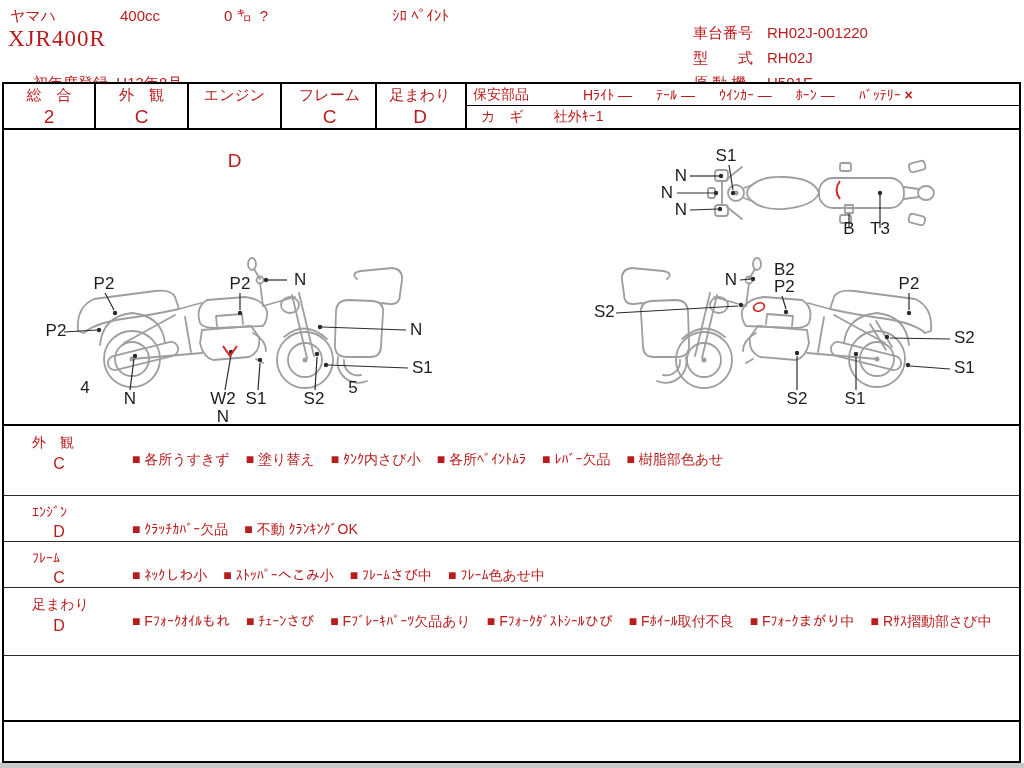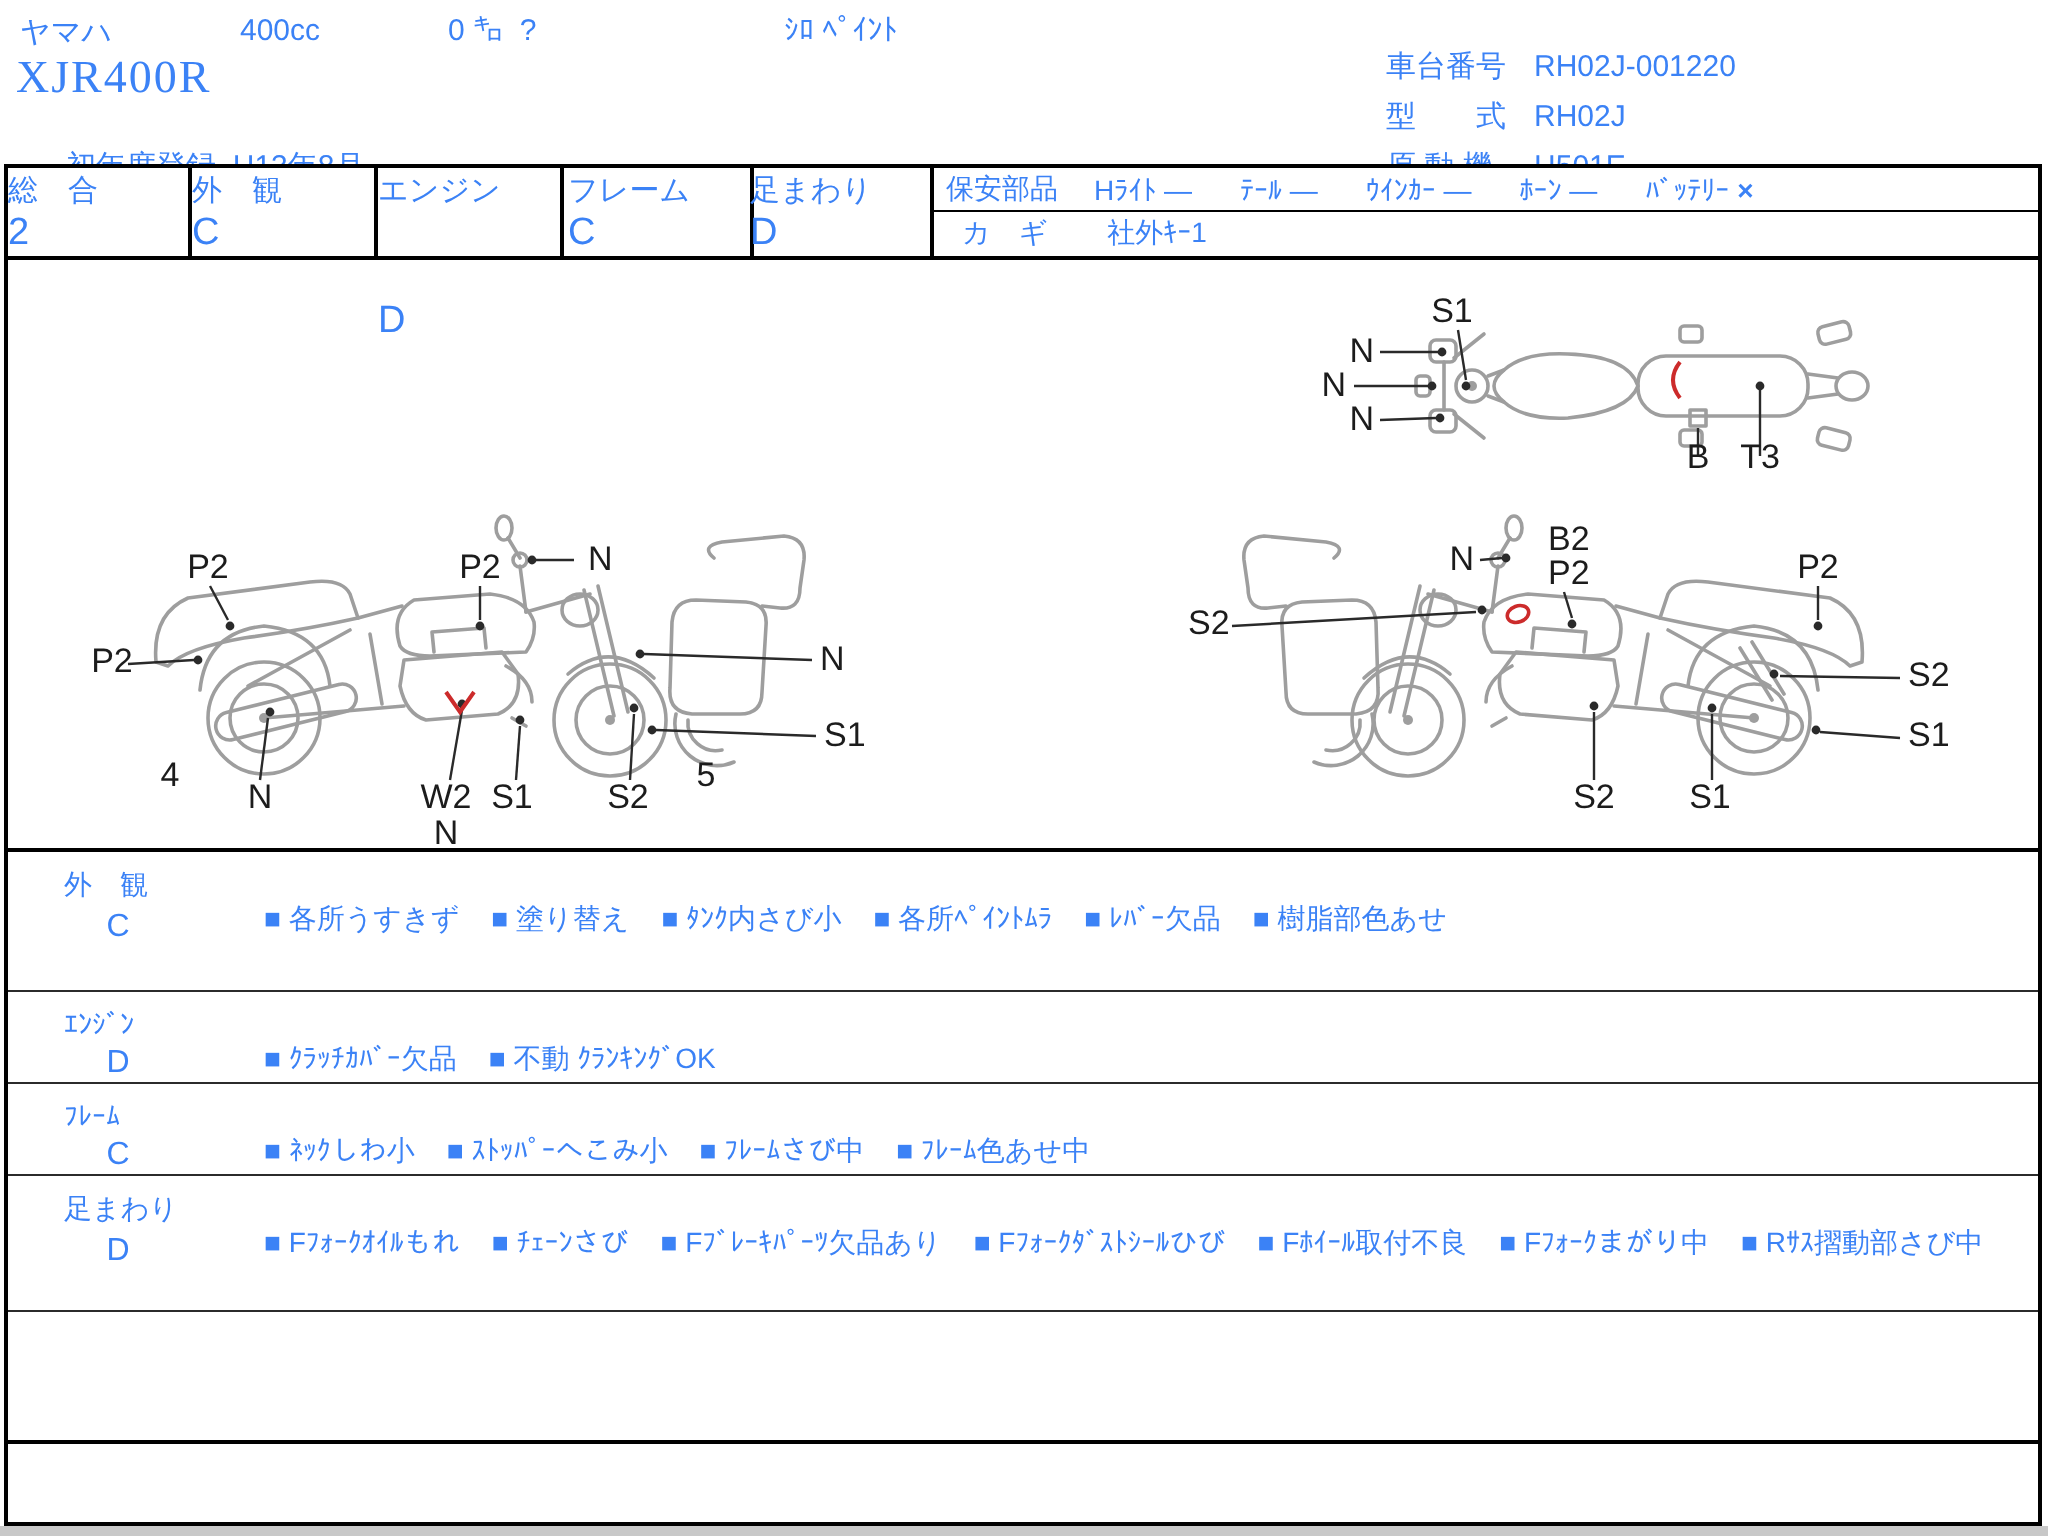--- a/index.html
+++ b/index.html
@@ -1,31 +1,31 @@
 <!DOCTYPE html>
 <html><head>
 <meta charset="utf-8">
 <style>
   html,body{margin:0;padding:0;background:#fff;}
   .page{position:relative;width:1024px;height:768px;background:#ffffff;overflow:hidden;
-        font-family:"Liberation Sans","DejaVu Sans",sans-serif;color:#3b82f6;}
+        font-family:"Liberation Sans","DejaVu Sans",sans-serif;color:#b91c1c;}
   .abs{position:absolute;white-space:pre;}
   .h15{font-size:15px;}
   .model{font-size:23px;letter-spacing:1px;}
   .rlabel{display:inline-block;width:74px;white-space:pre;}
   
   .sheet{position:absolute;left:2px;top:82px;width:1019px;height:681px;
          border:2px solid #000;box-sizing:border-box;background:#fff;}
   .grade-row{position:absolute;left:0;top:0;right:0;height:46px;border-bottom:2px solid #000;box-sizing:border-box;}
   .gcell{position:absolute;top:0;height:44px;border-right:2px solid #000;box-sizing:border-box;
-         display:flex;flex-direction:column;}
+         display:flex;flex-direction:column;align-items:center;}
   .glabel{font-size:15px;margin-top:2px;white-space:pre;}
   .gvalue{font-size:19px;margin-top:1px;}
   .safety{position:absolute;left:463px;top:0;right:0;height:44px;}
-  .srow1{height:22px;border-bottom:1px solid #000;display:flex;align-items:center;padding-left:6px;font-size:14px;box-sizing:border-box;}
+  .srow1{height:22px;border-bottom:1px solid #000;display:flex;align-items:center;padding-left:6px;font-size:14px;box-sizing:border-box;gap:36px;}
   .srow2{height:21px;display:flex;align-items:center;padding-left:14px;font-size:14px;}
   .sp-label{margin-right:18px;white-space:pre;}
   .sp-item{margin-right:24px;white-space:pre;}
   .key-label{margin-right:30px;white-space:pre;}
   .diagram{position:absolute;left:0;top:46px;width:1015px;height:294px;}
   .defects{position:absolute;left:0;top:340px;right:0;height:296px;border-top:2px solid #000;box-sizing:border-box;}
   .defect-row{position:relative;display:flex;box-sizing:border-box;}
   .defect-row + .defect-row{border-top:1px solid #2b2b2b;}
   .defect-label{width:118px;flex:none;}
   .dl-name{font-size:14px;padding-left:28px;margin-top:8px;white-space:pre;}

